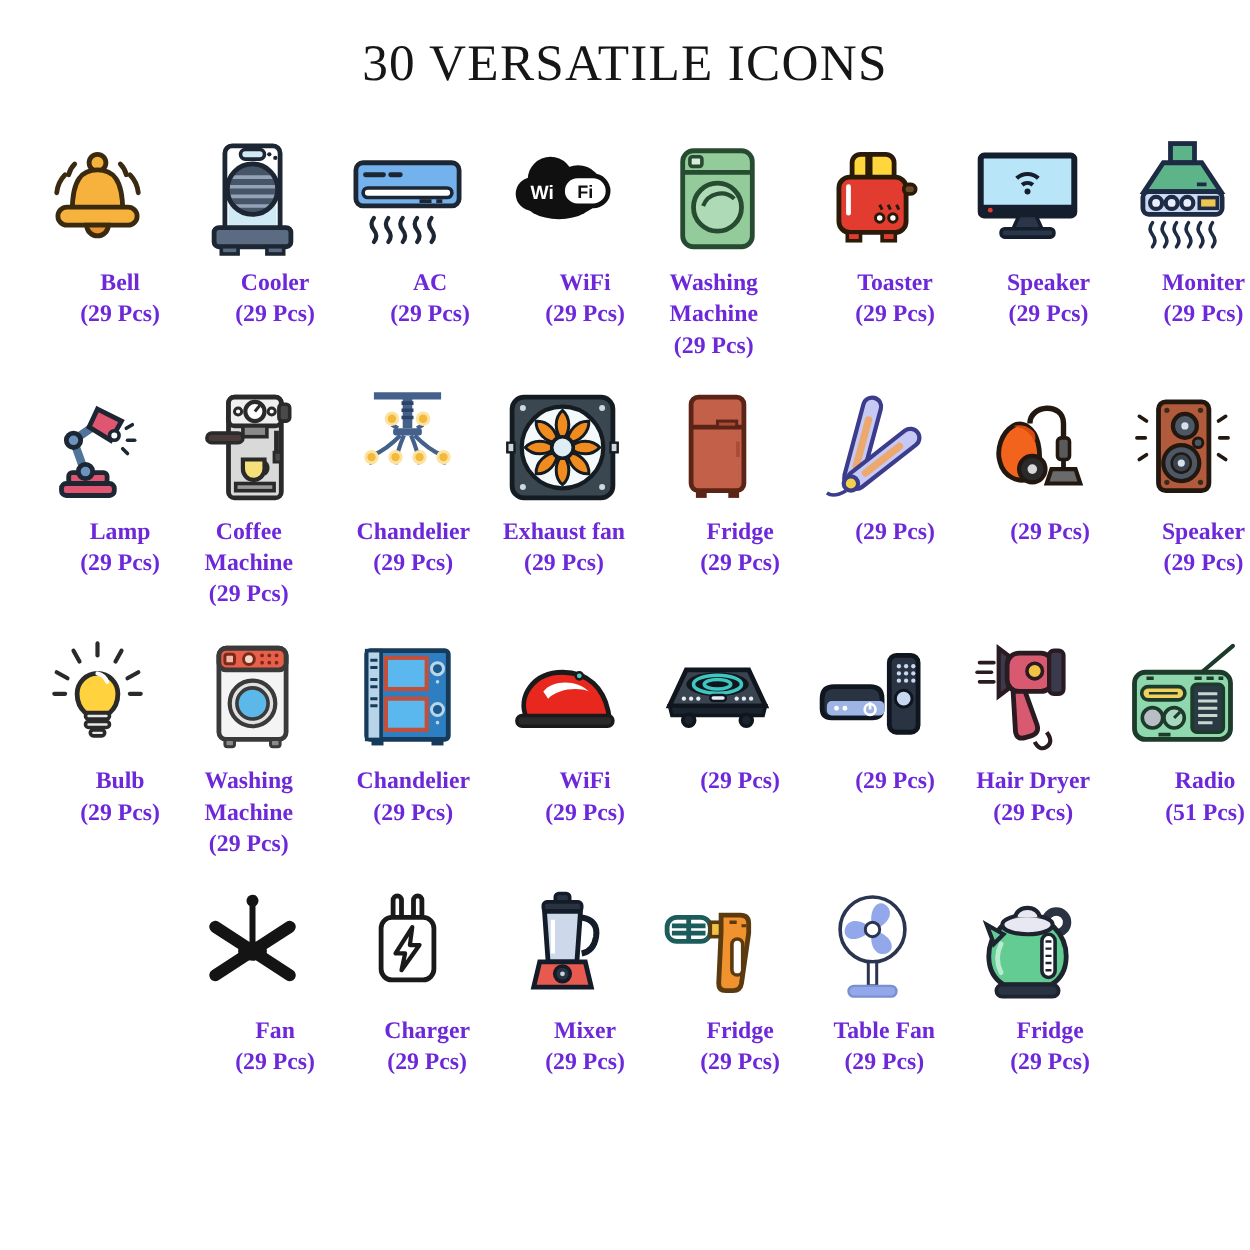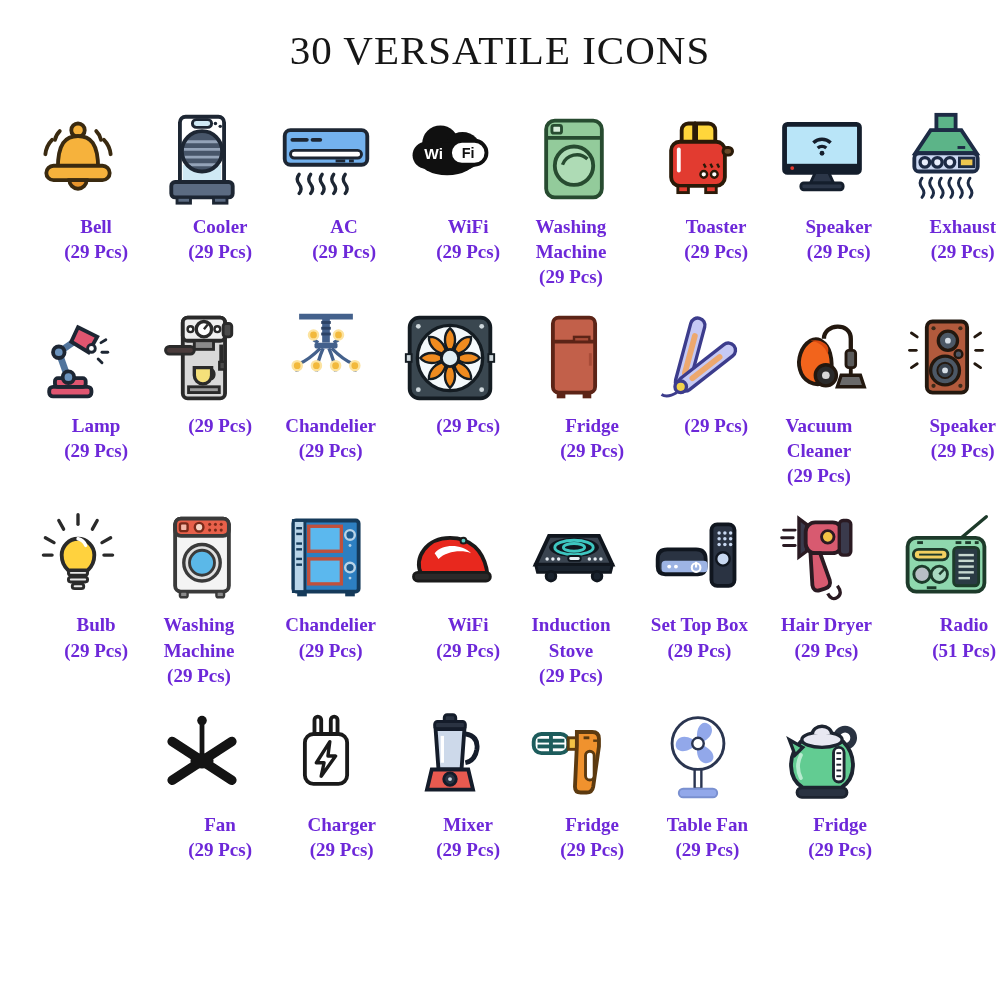--- a/index.html
+++ b/index.html
@@ -185,21 +185,21 @@
                 <path d="M25 70 q-4 5 0 10 t0 10"></path>
                 <path d="M35 70 q-4 5 0 10 t0 10"></path>
                 <path d="M45 70 q-4 5 0 10 t0 10"></path>
                 <path d="M55 70 q-4 5 0 10 t0 10"></path>
                 <path d="M65 70 q-4 5 0 10 t0 10"></path>
                 <path d="M75 70 q-4 5 0 10 t0 10"></path>
               </g>
             </svg>
           </div>
     <div class="caption">
-      <span class="label">Exhaust</span>
+      <span class="label">Moniter</span>
       <span class="pcs">(29 Pcs)</span>
     </div>
   </div>
       </div>
       <div class="row">
         <div class="cell">
     <div class="icon">
             <svg viewBox="0 0 100 100">
               <g stroke="#1d2633" stroke-width="4">
                 <rect x="20" y="80" width="44" height="10" rx="4" fill="#e05570"></rect>
@@ -236,20 +236,21 @@
               <rect x="42" y="32" width="20" height="9" fill="#8a8a8a" stroke="#2a2a2a" stroke-width="3"></rect>
               <rect x="12" y="38" width="30" height="8" rx="4" fill="#4a3b3b" stroke="#2a2a2a" stroke-width="3"></rect>
               <path d="M70 36 v18" stroke="#2a2a2a" stroke-width="4"></path>
               <path d="M68 54 h6 v8 h-6 Z" fill="#4a4a4a" stroke="#2a2a2a" stroke-width="2.5"></path>
               <path d="M42 60 h18 v8 a9 9 0 0 1 -18 0 Z" fill="#f5e07a" stroke="#2a2a2a" stroke-width="3.5"></path>
               <path d="M60 62 a6 6 0 0 1 0 10" fill="none" stroke="#2a2a2a" stroke-width="3"></path>
               <rect x="36" y="80" width="32" height="6" fill="#9a9a9a" stroke="#2a2a2a" stroke-width="3"></rect>
             </svg>
           </div>
     <div class="caption">
+      <span class="label">Coffee Machine</span>
       <span class="pcs">(29 Pcs)</span>
     </div>
   </div>
         <div class="cell">
     <div class="icon">
             <svg viewBox="0 0 100 100">
               <g stroke="#44618c" fill="none">
                 <line x1="22" y1="7" x2="78" y2="7" stroke-width="6"></line>
                 <line x1="50" y1="7" x2="50" y2="34" stroke-width="8"></line>
                 <line x1="45" y1="13" x2="55" y2="13" stroke-width="3" stroke="#2c4366"></line>
@@ -300,20 +301,21 @@
               <use href="#xfp" transform="rotate(90 50 50)"></use>
               <use href="#xfp" transform="rotate(135 50 50)"></use>
               <use href="#xfp" transform="rotate(180 50 50)"></use>
               <use href="#xfp" transform="rotate(225 50 50)"></use>
               <use href="#xfp" transform="rotate(270 50 50)"></use>
               <use href="#xfp" transform="rotate(315 50 50)"></use>
               <circle cx="50" cy="50" r="9" fill="#dfeef4" stroke="#141c22" stroke-width="3"></circle>
             </svg>
           </div>
     <div class="caption">
+      <span class="label">Exhaust fan</span>
       <span class="pcs">(29 Pcs)</span>
     </div>
   </div>
         <div class="cell">
     <div class="icon">
             <svg viewBox="0 0 100 100">
               <rect x="28" y="8" width="44" height="78" rx="6" fill="#c2604a" stroke="#5c2417" stroke-width="4"></rect>
               <line x1="28" y1="33" x2="72" y2="33" stroke="#5c2417" stroke-width="4"></line>
               <rect x="50" y="28" width="16" height="5" fill="#a84c38" stroke="#5c2417" stroke-width="2.5"></rect>
               <line x1="67" y1="45" x2="67" y2="58" stroke="#a84c38" stroke-width="3"></line>
@@ -352,21 +354,20 @@
               <rect x="75" y="42" width="10" height="18" rx="3" fill="#5a5a5a" stroke="#23180f" stroke-width="3"></rect>
               <path d="M80 60 v10" stroke="#23180f" stroke-width="4"></path>
               <path d="M66 80 h28 l-4 -12 h-20 Z" fill="#6a6a6a" stroke="#23180f" stroke-width="3.5"></path>
               <path d="M38 32 C28 38 24 52 27 62 C30 74 42 80 52 76 L58 72 C62 58 60 42 53 35 C48 30 43 29 38 32 Z" fill="#f2641c" stroke="#23180f" stroke-width="4"></path>
               <path d="M38 32 q14 2 18 14 q2 -8 -3 -11 q-6 -5 -15 -3 Z" fill="#d84a10"></path>
               <circle cx="54" cy="68" r="11" fill="#2a2a2a" stroke="#23180f" stroke-width="3.5"></circle>
               <circle cx="54" cy="68" r="4" fill="#d8d8d8"></circle>
             </svg>
           </div>
     <div class="caption">
-      <span class="label">Vacuum Cleaner</span>
       <span class="pcs">(29 Pcs)</span>
     </div>
   </div>
         <div class="cell">
     <div class="icon">
             <svg viewBox="0 0 100 100">
               <rect x="30" y="12" width="42" height="74" rx="6" fill="#b25a3c" stroke="#23180f" stroke-width="4"></rect>
               <circle cx="37" cy="19" r="2.2" fill="#3a2a1a"></circle>
               <circle cx="65" cy="19" r="2.2" fill="#3a2a1a"></circle>
               <circle cx="37" cy="79" r="2.2" fill="#3a2a1a"></circle>
@@ -501,21 +502,20 @@
                 <circle cx="72" cy="52" r="1.8"></circle>
                 <circle cx="78" cy="52" r="1.8"></circle>
               </g>
               <rect x="44" y="49" width="13" height="5" rx="2.5" fill="#e8eef4" stroke="#10161e" stroke-width="2"></rect>
               <path d="M10 58 H90 L88 66 H12 Z" fill="#1a232e" stroke="#10161e" stroke-width="3"></path>
               <circle cx="26" cy="70" r="5" fill="#1a232e" stroke="#10161e" stroke-width="3"></circle>
               <circle cx="74" cy="70" r="5" fill="#1a232e" stroke="#10161e" stroke-width="3"></circle>
             </svg>
           </div>
     <div class="caption">
-      <span class="label">Induction Stove</span>
       <span class="pcs">(29 Pcs)</span>
     </div>
   </div>
         <div class="cell">
     <div class="icon">
             <svg viewBox="0 0 100 100">
               <rect x="64" y="16" width="24" height="64" rx="6" fill="#2a3342" stroke="#10161f" stroke-width="4"></rect>
               <g fill="#c8d8f0">
                 <circle cx="72" cy="25" r="1.8"></circle>
                 <circle cx="78" cy="25" r="1.8"></circle>
@@ -530,21 +530,20 @@
               <circle cx="76" cy="52" r="7" fill="#c8d8f0" stroke="#10161f" stroke-width="2.5"></circle>
               <path d="M8 52 q0 -10 10 -10 h30 q10 0 10 10 v8 q0 8 -8 8 H16 q-8 0 -8 -8 Z" fill="#2a3342" stroke="#10161f" stroke-width="4"></path>
               <rect x="12" y="54" width="48" height="12" rx="4" fill="#9db4e4"></rect>
               <circle cx="20" cy="60" r="2" fill="#fff"></circle>
               <circle cx="27" cy="60" r="2" fill="#fff"></circle>
               <circle cx="48" cy="61" r="4.5" fill="none" stroke="#fff" stroke-width="2.2"></circle>
               <line x1="48" y1="55" x2="48" y2="61" stroke="#fff" stroke-width="2.2"></line>
             </svg>
           </div>
     <div class="caption">
-      <span class="label">Set Top Box</span>
       <span class="pcs">(29 Pcs)</span>
     </div>
   </div>
         <div class="cell">
     <div class="icon">
             <svg viewBox="0 0 100 100">
               <g stroke="#2a1a22" stroke-width="3" stroke-linecap="round">
                 <line x1="10" y1="22" x2="22" y2="22"></line>
                 <line x1="8" y1="30" x2="20" y2="30"></line>
                 <line x1="10" y1="38" x2="22" y2="38"></line>

